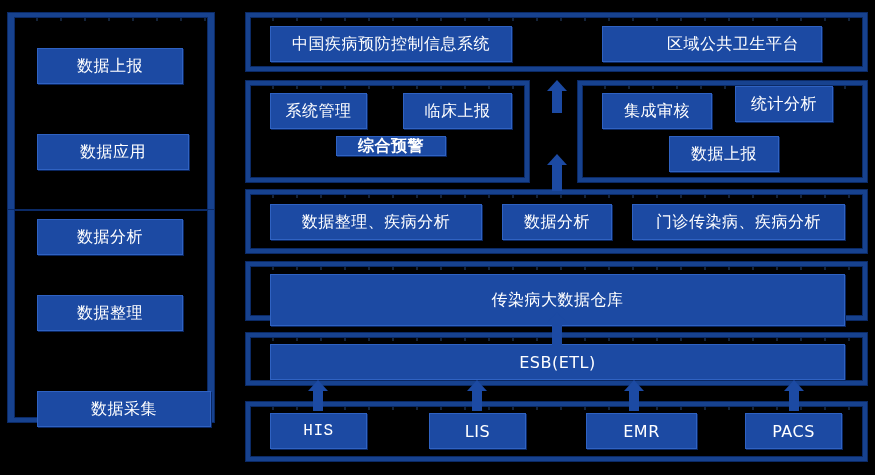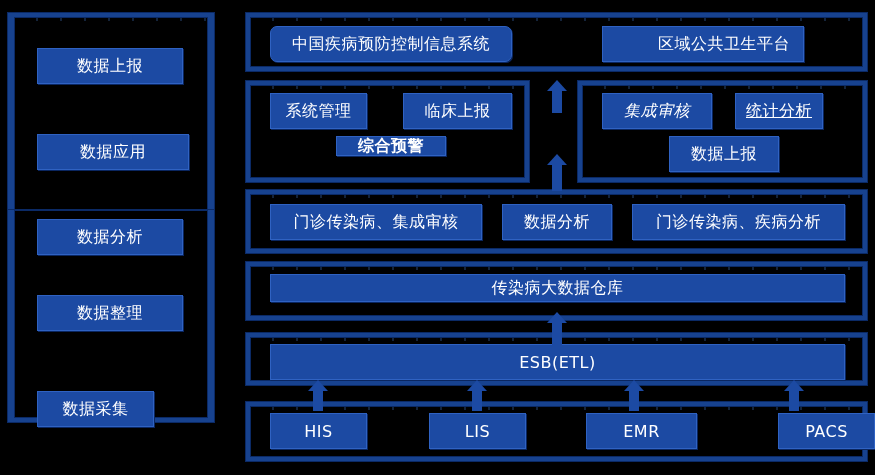--- a/index.html
+++ b/index.html
@@ -29,53 +29,53 @@
 <div class="frame left" style="left:8px;top:13px;width:206px;height:210px;"></div>
 <div class="frame left" style="left:8px;top:218px;width:206px;height:6px;border:none;background:transparent;box-shadow:none;"></div>
 
 <div class="frame left" style="left:8px;top:13px;width:206px;height:210px;"></div>
 <div class="frame left" style="left:8px;top:210px;width:206px;height:212px;border-top:none;background:#000;"></div>
 
 <div class="box" style="left:37px;top:48px;width:146px;height:36px;">数据上报</div>
 <div class="box" style="left:37px;top:134px;width:152px;height:36px;">数据应用</div>
 <div class="box" style="left:37px;top:219px;width:146px;height:36px;">数据分析</div>
 <div class="box" style="left:37px;top:295px;width:146px;height:36px;">数据整理</div>
-<div class="box" style="left:37px;top:391px;width:117px;height:36px;">数据采集</div>
+<div class="box" style="left:37px;top:391px;width:174px;height:36px;">数据采集</div>
 
 <div class="frame" style="left:246px;top:13px;width:621px;height:58px;"></div>
 <div class="frame" style="left:246px;top:81px;width:283px;height:101px;"></div>
 <div class="frame" style="left:578px;top:81px;width:289px;height:101px;"></div>
 <div class="frame" style="left:246px;top:190px;width:621px;height:63px;"></div>
 <div class="frame" style="left:246px;top:262px;width:621px;height:58px;"></div>
 <div class="frame" style="left:246px;top:333px;width:621px;height:52px;"></div>
 <div class="frame" style="left:246px;top:402px;width:621px;height:59px;"></div>
 
-<div class="box" style="left:270px;top:26px;width:242px;height:36px;border-radius:7px;">中国疾病预防控制信息系统</div>
-<div class="box" style="left:602px;top:26px;width:202px;height:36px;padding-left:42px;">区域公共卫生平台</div>
+<div class="box" style="left:270px;top:26px;width:242px;height:36px;">中国疾病预防控制信息系统</div>
+<div class="box" style="left:602px;top:26px;width:220px;height:36px;padding-left:42px;">区域公共卫生平台</div>
 
 <div class="box" style="left:270px;top:93px;width:97px;height:36px;">系统管理</div>
 <div class="box" style="left:403px;top:93px;width:109px;height:36px;">临床上报</div>
 <div class="box" style="left:336px;top:136px;width:110px;height:20px;font-weight:bold;">综合预警</div>
 
-<div class="box" style="left:602px;top:93px;width:110px;height:36px;font-style:italic;">集成审核</div>
-<div class="box" style="left:735px;top:93px;width:88px;height:36px;text-decoration:underline;">统计分析</div>
+<div class="box" style="left:602px;top:93px;width:110px;height:36px;">集成审核</div>
+<div class="box" style="left:735px;top:86px;width:98px;height:36px;">统计分析</div>
 <div class="box" style="left:669px;top:136px;width:110px;height:36px;">数据上报</div>
 
-<div class="box" style="left:270px;top:204px;width:212px;height:36px;">门诊传染病、集成审核</div>
+<div class="box" style="left:270px;top:204px;width:212px;height:36px;">数据整理、疾病分析</div>
 <div class="box" style="left:502px;top:204px;width:110px;height:36px;">数据分析</div>
 <div class="box" style="left:632px;top:204px;width:213px;height:36px;">门诊传染病、疾病分析</div>
 
-<div class="box" style="left:270px;top:274px;width:575px;height:28px;">传染病大数据仓库</div>
+<div class="box" style="left:270px;top:274px;width:575px;height:52px;">传染病大数据仓库</div>
 
 <div class="box" style="left:270px;top:344px;width:575px;height:36px;">ESB(ETL)</div>
 
-<div class="box" style="left:270px;top:413px;width:97px;height:36px;">HIS</div>
+<div class="box" style="left:270px;top:413px;width:97px;height:36px;font-family:Liberation Mono, monospace;">HIS</div>
 <div class="box" style="left:429px;top:413px;width:97px;height:36px;">LIS</div>
 <div class="box" style="left:586px;top:413px;width:111px;height:36px;">EMR</div>
-<div class="box" style="left:745px;top:413px;width:97px;height:36px;margin-left:33px;">PACS</div>
+<div class="box" style="left:745px;top:413px;width:97px;height:36px;">PACS</div>
 
 <div class="arrow" style="left:547px;top:80px;">
     <div class="head"></div>
     <div class="shaft" style="height:22px;"></div>
   </div>
 <div class="arrow" style="left:547px;top:154px;">
     <div class="head"></div>
     <div class="shaft" style="height:26px;"></div>
   </div>
 <div class="arrow" style="left:547px;top:312px;">

